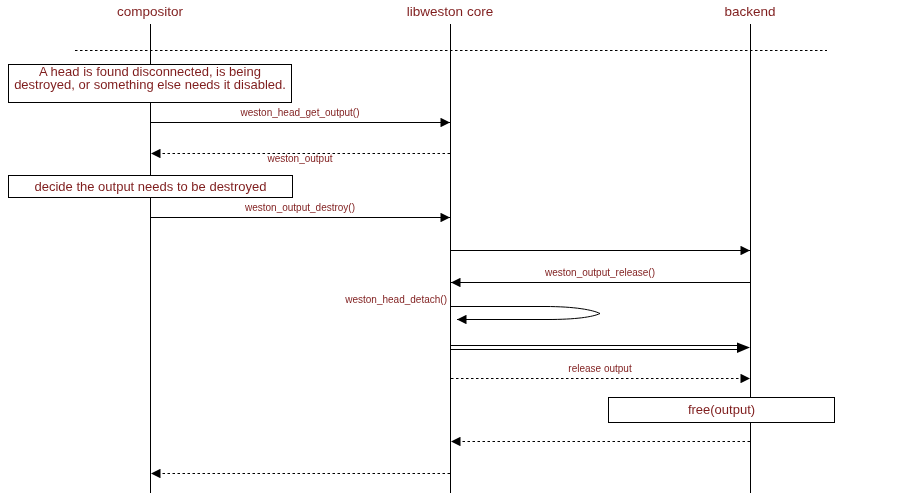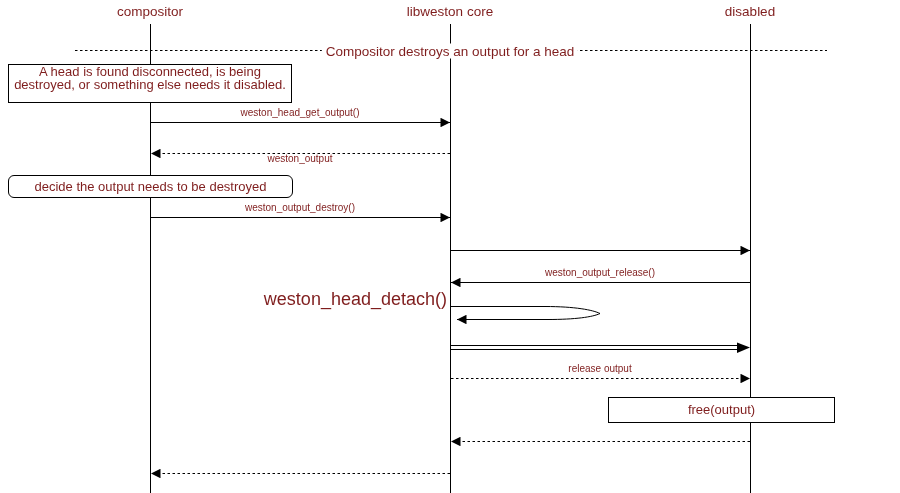--- a/index.html
+++ b/index.html
@@ -3,25 +3,25 @@
 <meta charset="utf-8">
 <style>
   html,body{margin:0;padding:0;background:#fff;}
   .diagram{position:relative;width:900px;height:493px;background:#ffffff;overflow:hidden;
            font-family:"Liberation Sans",sans-serif;color:#7f1d1d;}
   .diagram svg{position:absolute;left:0;top:0;}
   .actor{position:absolute;top:4px;transform:translateX(-50%);font-size:13.5px;white-space:nowrap;}
   .title{position:absolute;left:450px;top:51px;transform:translate(-50%,-50%);
          background:#fff;padding:0 4px;font-size:13.5px;white-space:nowrap;}
   .msg{position:absolute;transform:translateX(-50%);font-size:10px;line-height:15px;white-space:nowrap;}
-  .msg-right{position:absolute;text-align:left;transform:none;font-size:18px;line-height:15px;white-space:nowrap;}
+  .msg-right{position:absolute;text-align:left;transform:none;font-size:10px;line-height:15px;white-space:nowrap;}
   .note{position:absolute;box-sizing:border-box;border:1px solid #000;background:#fff;
         text-align:center;font-size:13px;}
   .note-1{left:8px;top:64px;width:284px;height:39px;line-height:12.5px;padding-top:1px;}
-  .note-2{left:8px;top:175px;width:285px;height:23px;line-height:21px;border-radius:6px;}
+  .note-2{left:8px;top:175px;width:285px;height:23px;line-height:21px;}
   .note-3{left:608px;top:397px;width:227px;height:26px;line-height:24px;}
   .ln{stroke:#000;stroke-width:1;fill:none;}
   .dot{stroke-dasharray:2.5 2.5;}
   .arrhead{fill:#000;stroke:none;}
 </style>
 </head>
 <body>
 
 <div class="diagram">
 
@@ -56,23 +56,22 @@
 
     <line class="ln dot" x1="451" y1="378.5" x2="750" y2="378.5" marker-end="url(#ah)"></line>
 
     <line class="ln dot" x1="750" y1="441.5" x2="451" y2="441.5" marker-end="url(#ah)"></line>
 
     <line class="ln dot" x1="450" y1="473.5" x2="151" y2="473.5" marker-end="url(#ah)"></line>
   </svg>
 
   <div class="actor" style="left:150px">compositor</div>
   <div class="actor" style="left:450px">libweston core</div>
-  <div class="actor" style="left:750px">disabled</div>
+  <div class="actor" style="left:750px">backend</div>
 
-  <div class="title">Compositor destroys an output for a head</div>
 
   <div class="note note-1">A head is found disconnected, is being destroyed, or something else needs it disabled.</div>
   <div class="note note-2">decide the output needs to be destroyed</div>
   <div class="note note-3">free(output)</div>
 
   <div class="msg" style="left:300px;top:105px">weston_head_get_output()</div>
   <div class="msg" style="left:300px;top:151px">weston_output</div>
   <div class="msg" style="left:300px;top:200px">weston_output_destroy()</div>
   <div class="msg" style="left:600px;top:265px">weston_output_release()</div>
   <div class="msg-right" style="right:453px;top:292px">weston_head_detach()</div>

